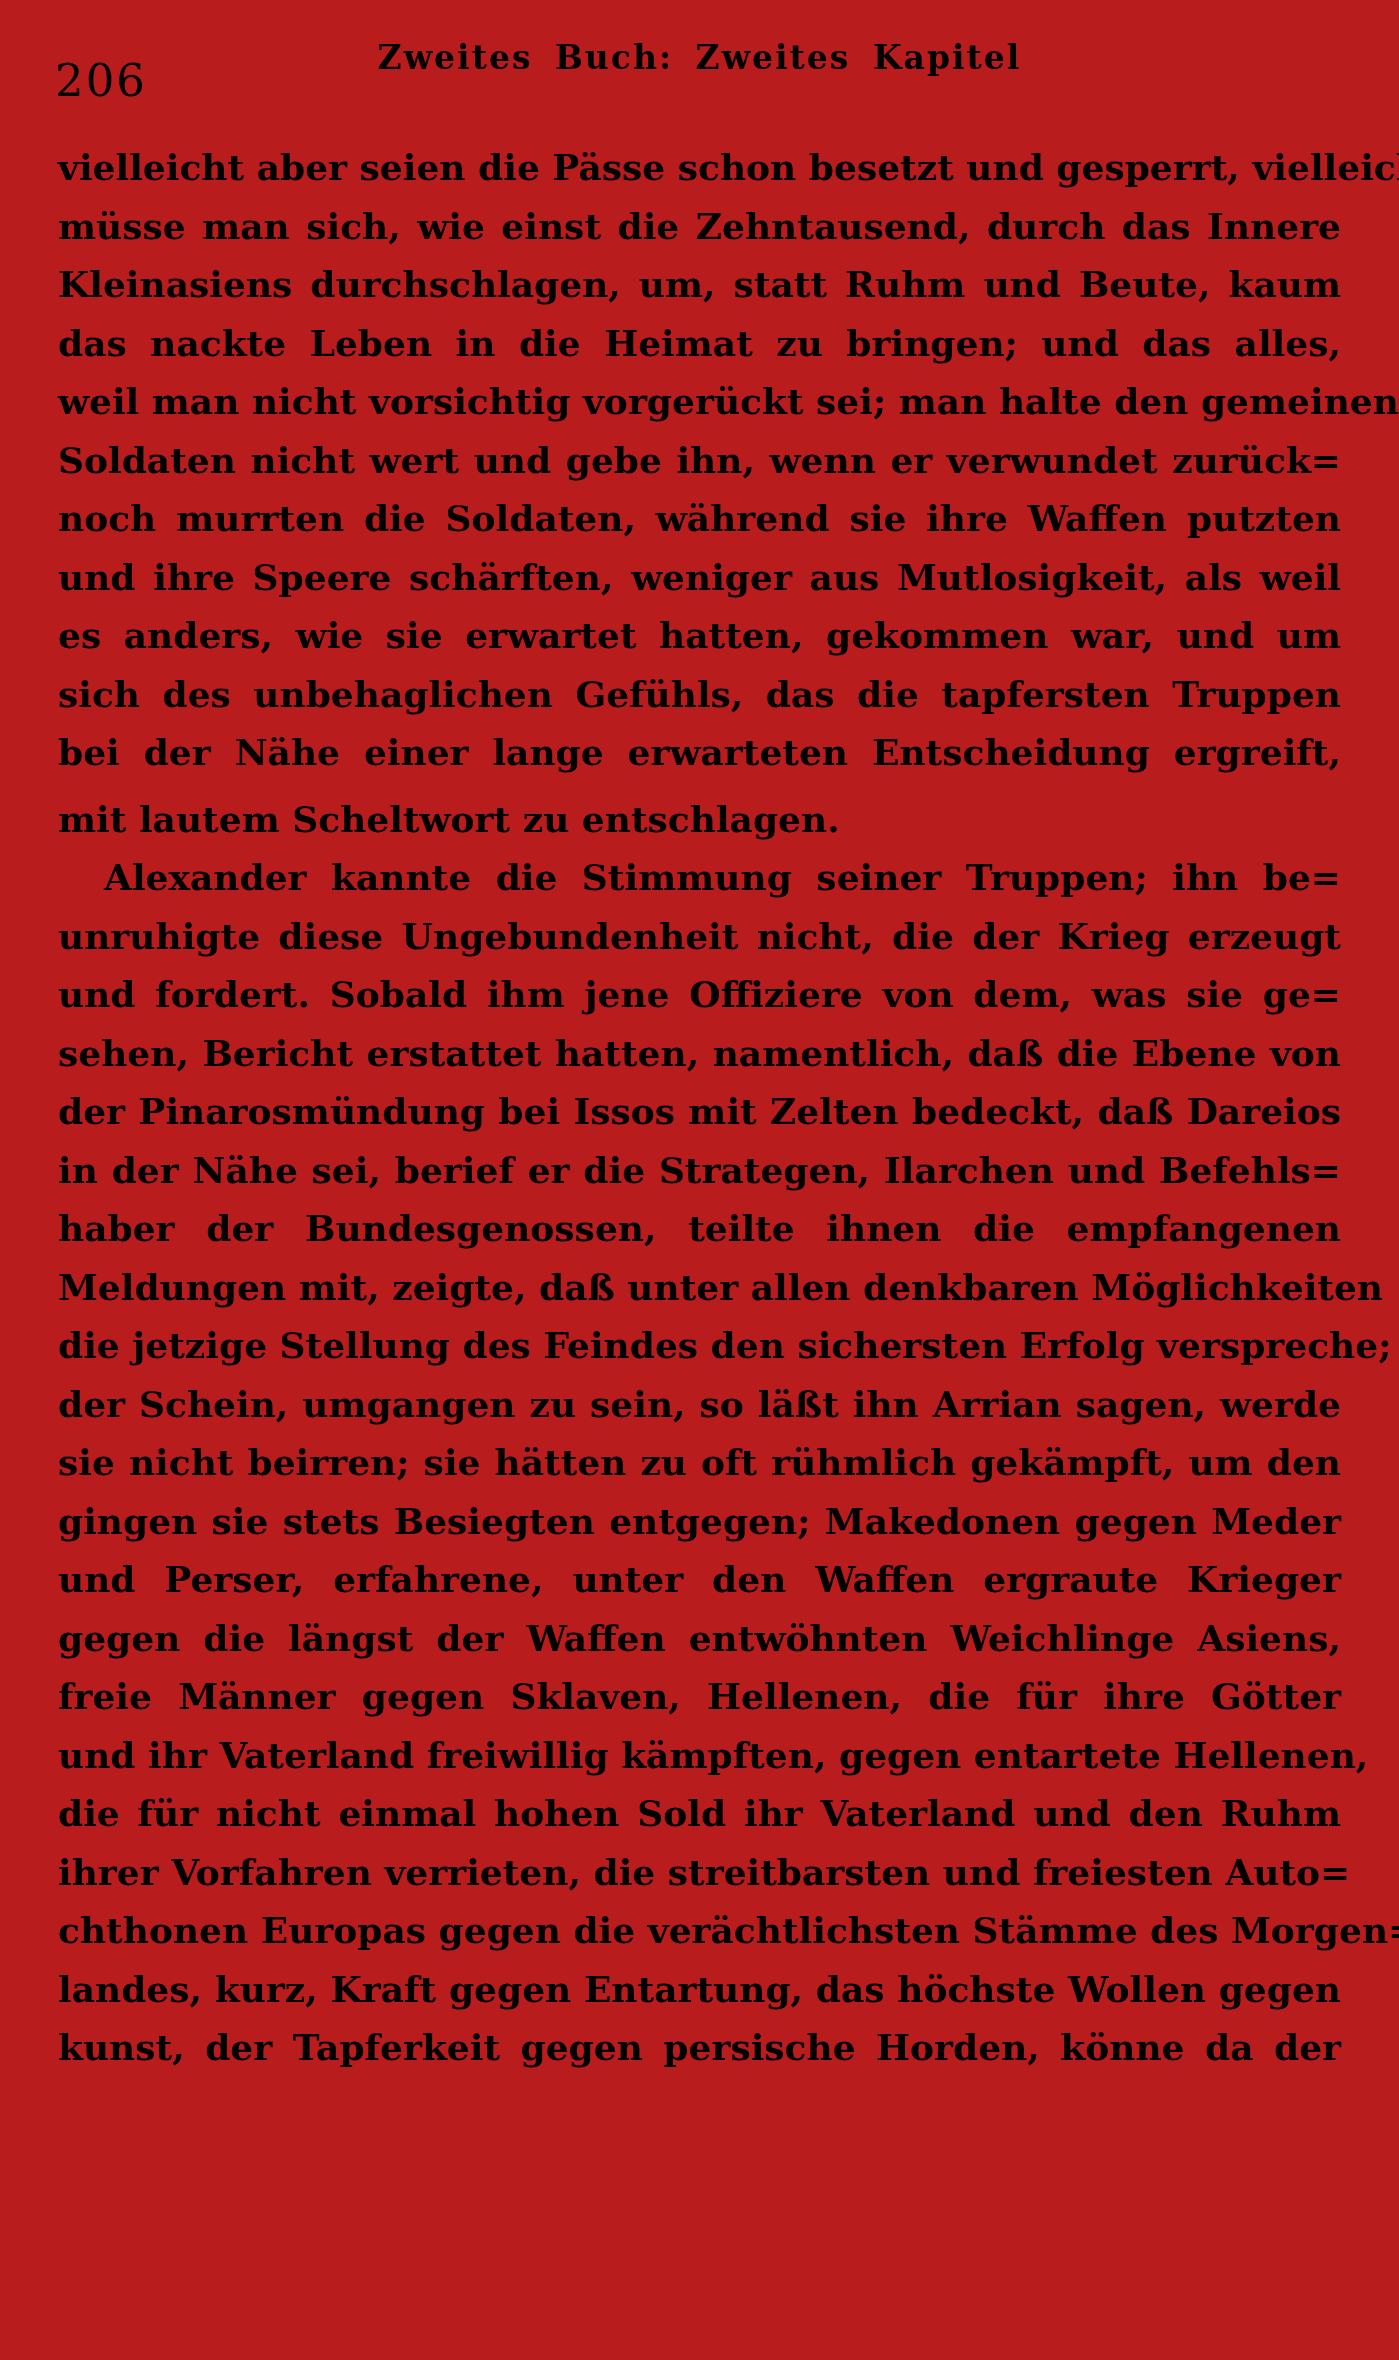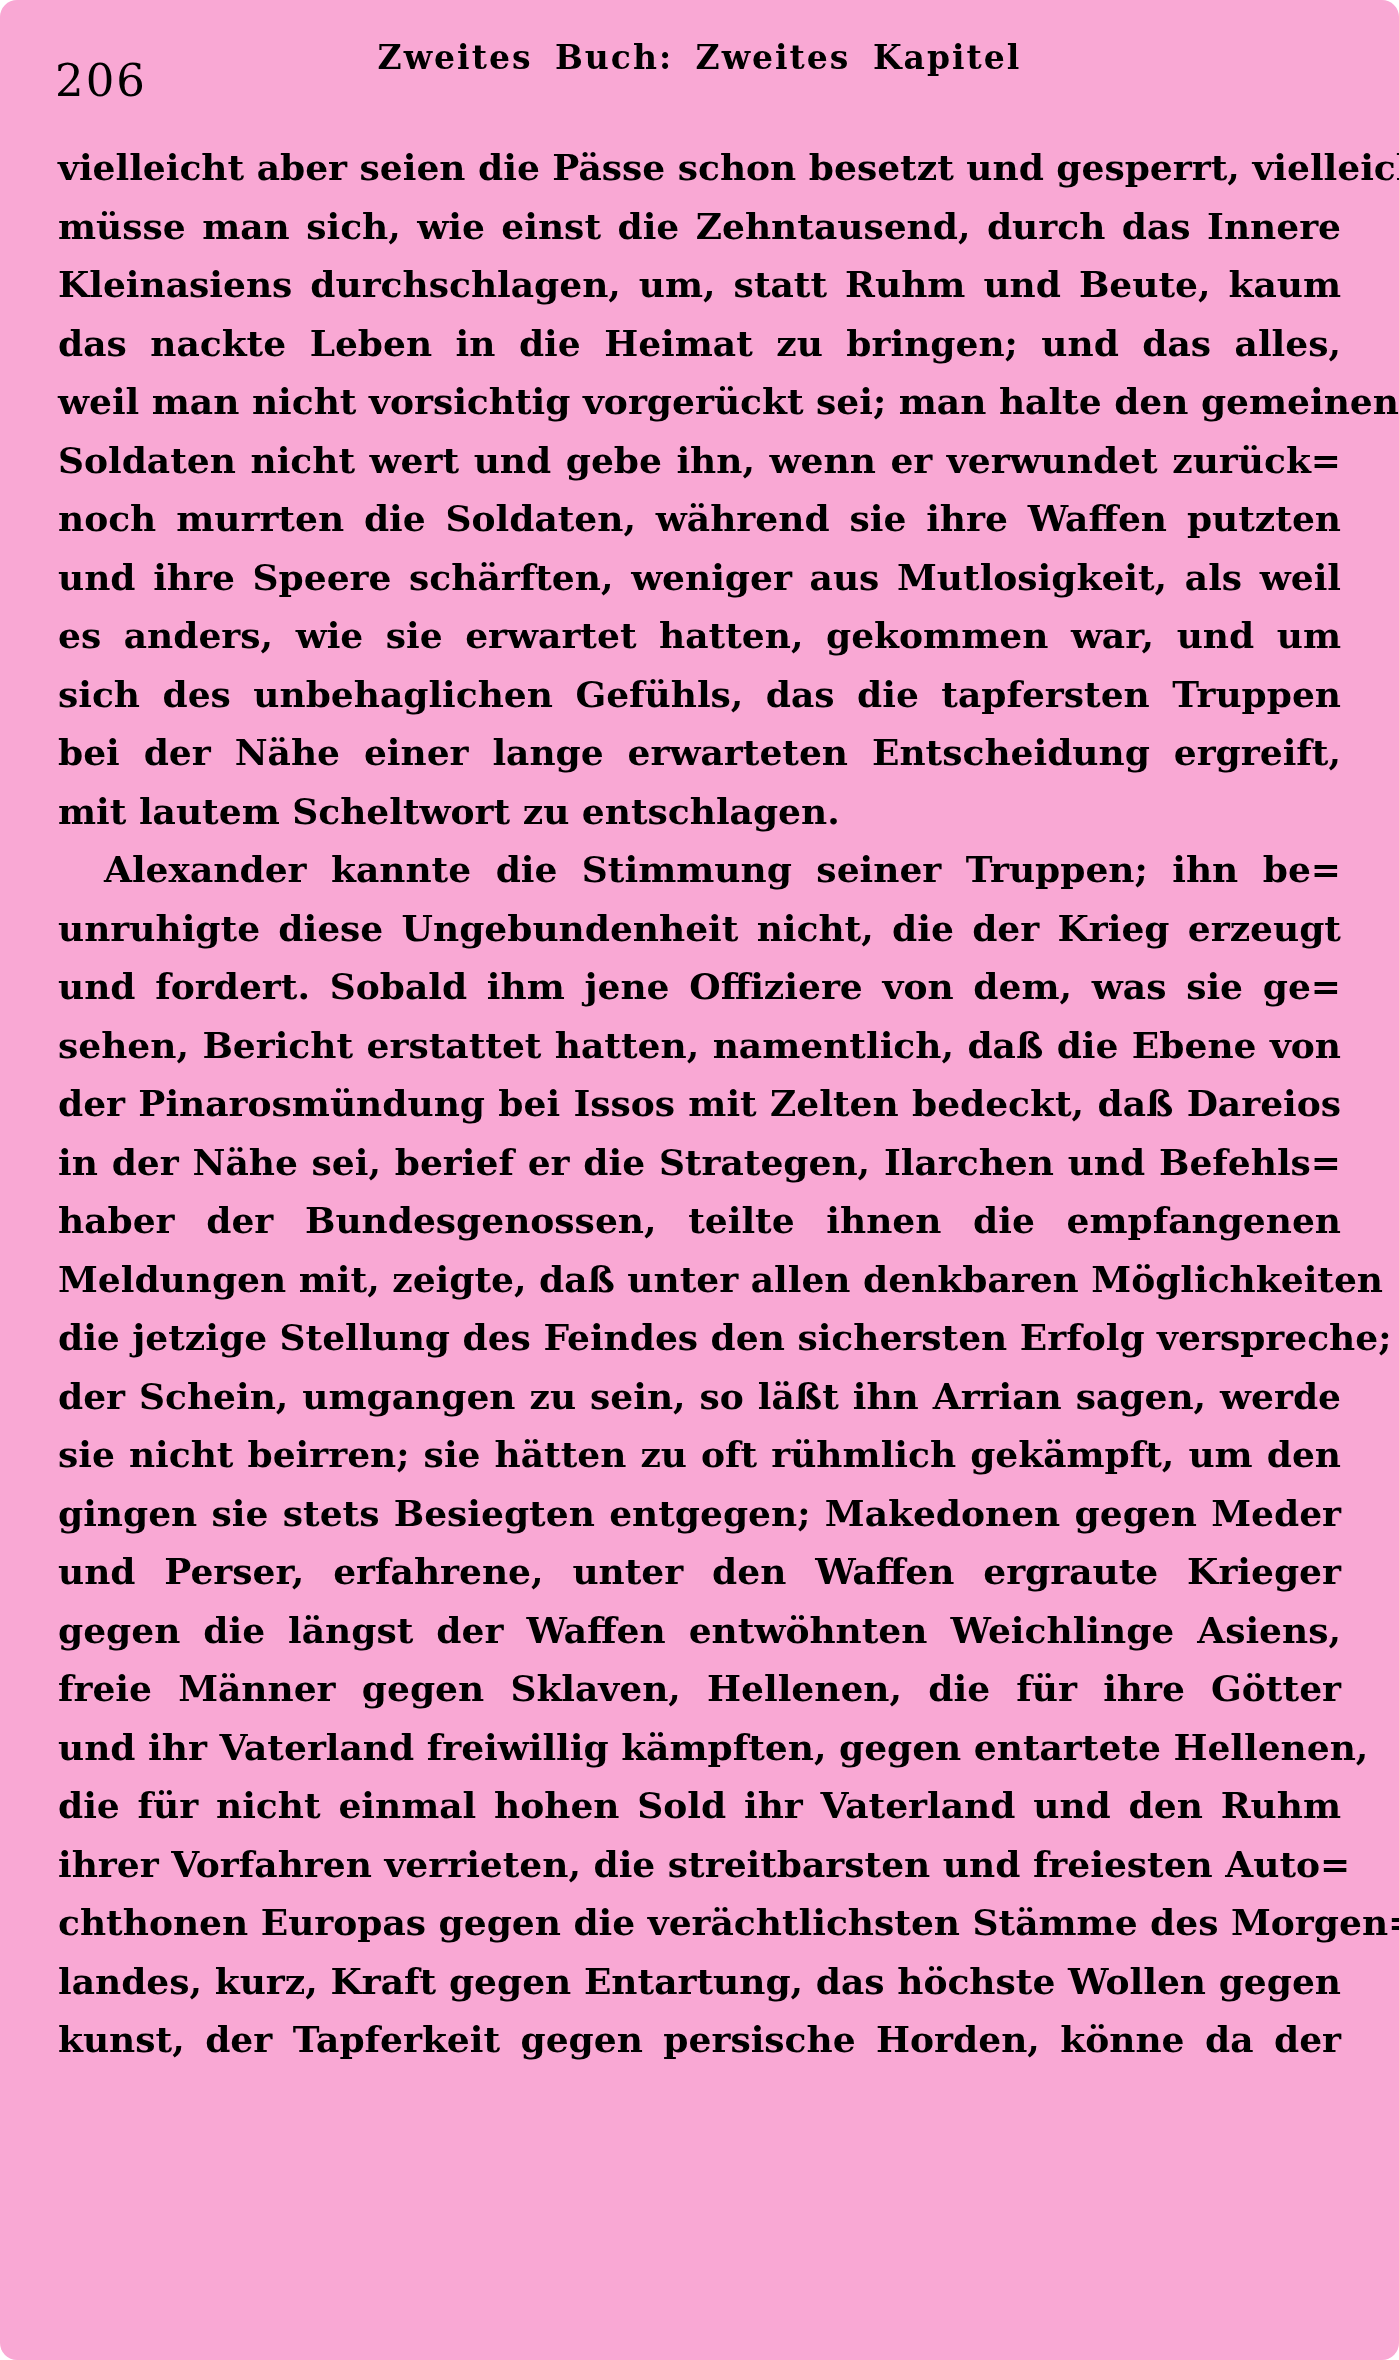--- a/index.html
+++ b/index.html
@@ -11,22 +11,21 @@
     height: 2360px;
     background: #ffffff;
     position: relative;
     font-family: "DejaVu Serif", serif;
     color: #000000;
     overflow: hidden;
   }
   .scan-page {
     position: absolute;
     inset: 0;
-    background: #f9a8d4;
-    border-radius: 17px;
+    background: #b91c1c;
   }
   .page-number {
     position: absolute;
     left: 55px;
     top: 58px;
     font-size: 45px;
     font-weight: normal;
     letter-spacing: 2px;
     line-height: 1;
   }
@@ -58,20 +57,21 @@
   .line {
     height: 58.5px;
     text-align: justify;
     text-align-last: justify;
     white-space: nowrap;
     overflow: visible;
   }
   .line.no-just {
     text-align: right;
     text-align-last: left;
+    margin-top: 8px;
   }
   .line.indent {
     text-indent: 46px;
   }
 </style>
 </head>
 <body>
 
 <div class="scan-page">
 

